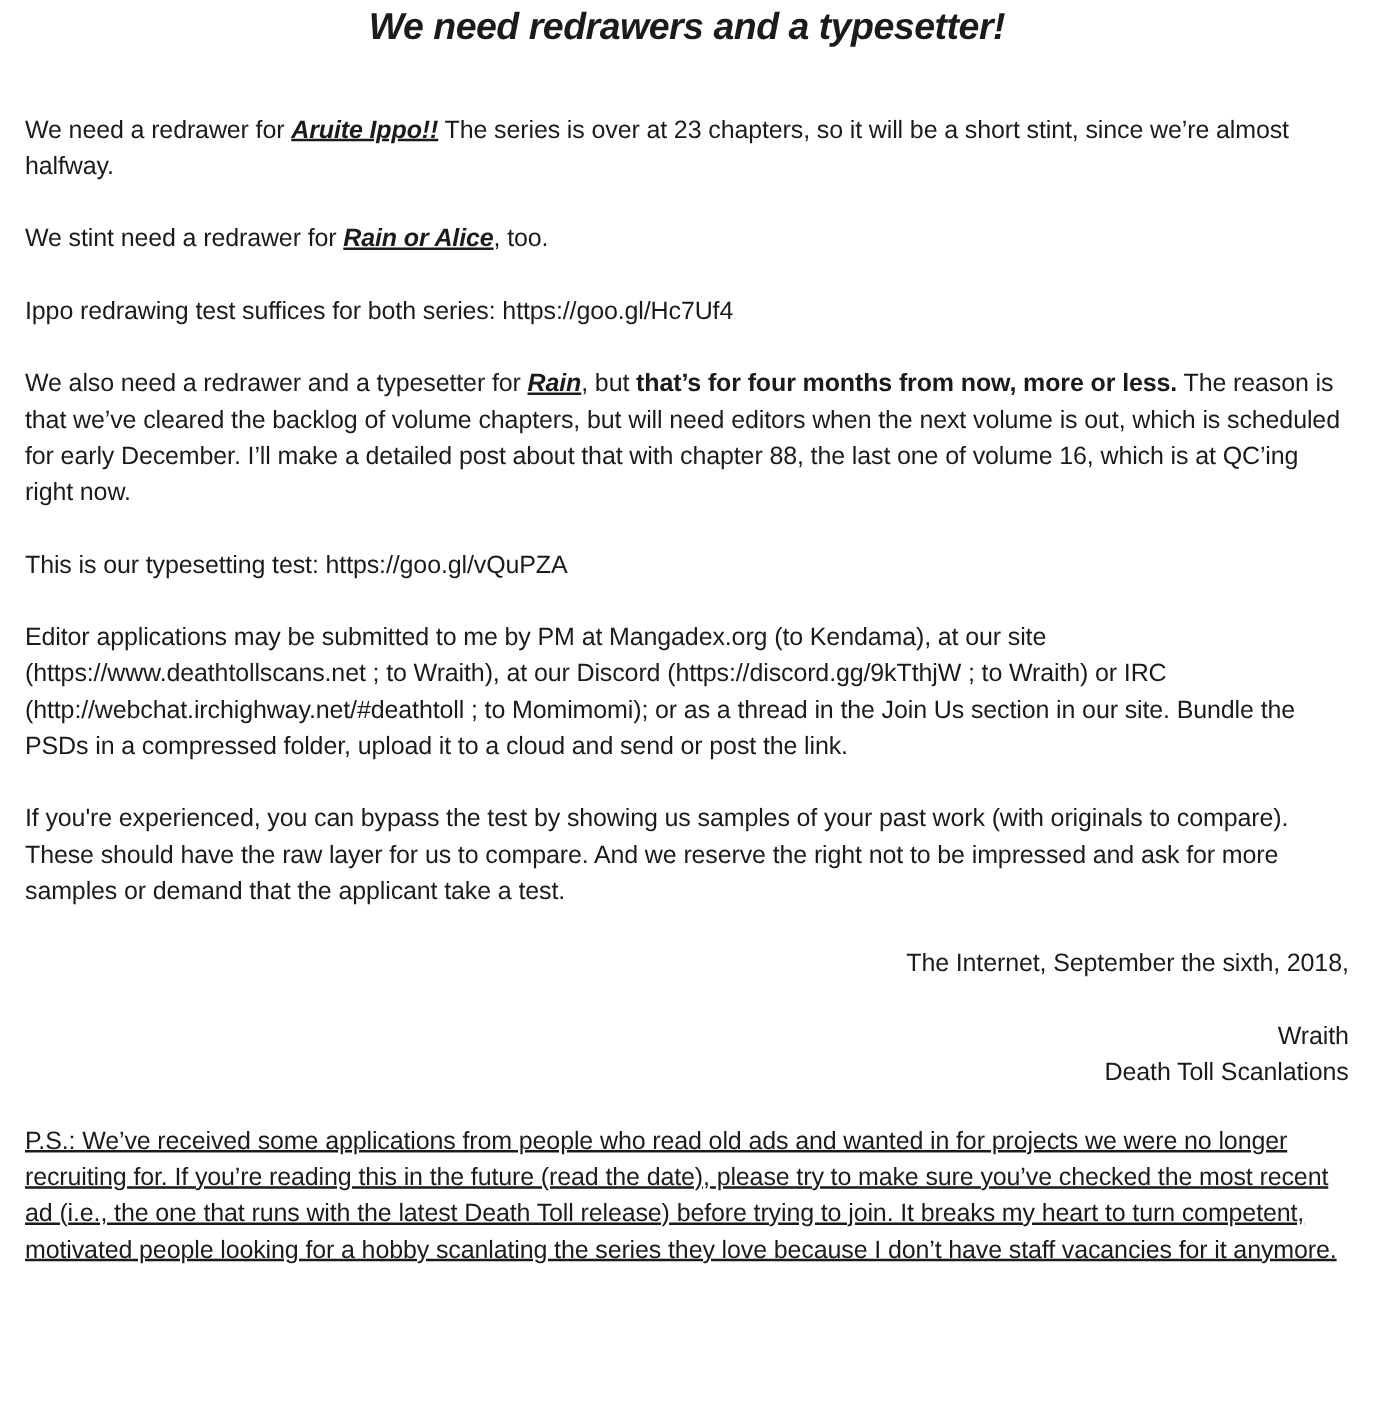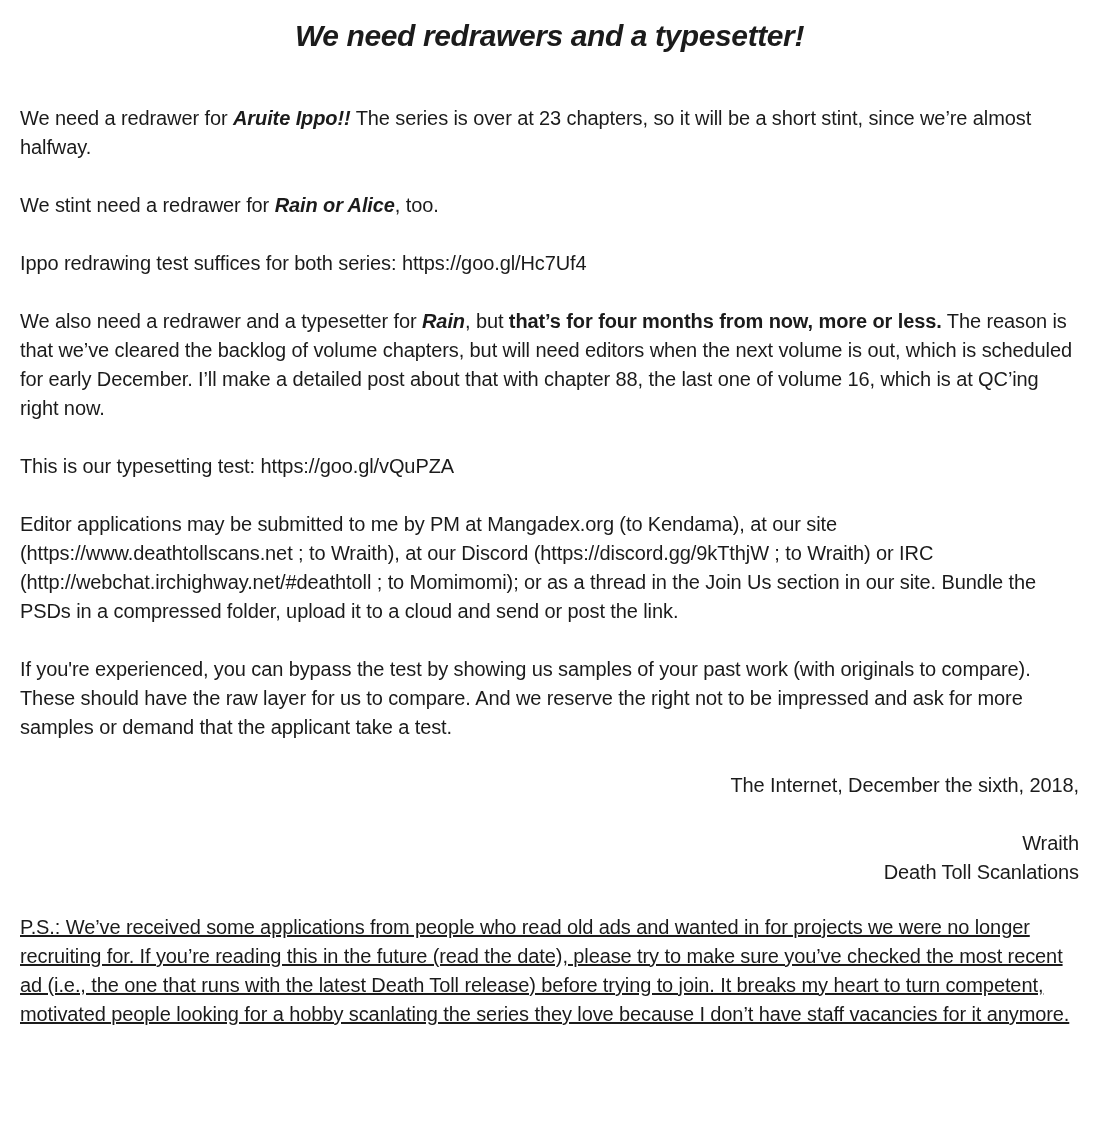--- a/index.html
+++ b/index.html
@@ -4,21 +4,21 @@
 <style>
   html, body {
     margin: 0;
     padding: 0;
     background: #ffffff;
   }
   .page {
     width: 1103px;
     min-height: 1123px;
     box-sizing: border-box;
-    padding: 16px 24px 14px 20px;
+    padding: 2px 24px 14px 20px;
     background: #ffffff;
     color: #1b1b1b;
     font-family: "Liberation Sans", sans-serif;
     font-size: 20px;
     line-height: 29px;
     letter-spacing: -0.1px;
   }
   .title {
     text-align: center;
     font-size: 30px;
@@ -27,20 +27,21 @@
     font-style: italic;
     letter-spacing: -0.4px;
     margin: 0 0 48px 0;
   }
   .para {
     margin: 0 0 29px 0;
   }
   .bi {
     font-weight: 700;
     font-style: italic;
+    text-decoration: underline;
   }
   .b {
     font-weight: 700;
   }
   .signoff {
     text-align: right;
     margin: 0 0 26px 0;
   }
   .dateline {
     margin: 0 0 29px 0;
@@ -69,20 +70,20 @@
   <p class="para"><span>We also need a redrawer and a typesetter for </span><span class="bi">Rain</span><span>, but </span><span class="b">that’s for four months from now, more or less.</span><span> The reason is that we’ve cleared the backlog of volume chapters, but will need editors when the next volume is out, which is scheduled for early December. I’ll make a detailed post about that with chapter 88, the last one of volume 16, which is at QC’ing right now.</span></p>
 
   <p class="para"><span>This is our typesetting test: https://goo.gl/vQuPZA</span></p>
 
 
   <p class="para"><span>Editor applications may be submitted to me by PM at Mangadex.org (to Kendama), at our site (https://www.deathtollscans.net ; to Wraith), at our Discord (https://discord.gg/9kTthjW ; to Wraith) or IRC (http://webchat.irchighway.net/#deathtoll ; to Momimomi); or as a thread in the Join Us section in our site. Bundle the PSDs in a compressed folder, upload it to a cloud and send or post the link.</span></p>
 
   <p class="para"><span>If you're experienced, you can bypass the test by showing us samples of your past work (with originals to compare). These should have the raw layer for us to compare. And we reserve the right not to be impressed and ask for more samples or demand that the applicant take a test.</span></p>
 
   <div class="signoff">
-    <p class="dateline">The Internet, December the sixth, 2018,</p>
+    <p class="dateline">The Internet, September the sixth, 2018,</p>
     <p class="sig-line">Wraith</p>
     <p class="sig-line">Death Toll Scanlations</p>
   </div>
 
   <p class="postscript">P.S.: We’ve received some applications from people who read old ads and wanted in for projects we were no longer recruiting for. If you’re reading this in the future (read the date), please try to make sure you’ve checked the most recent ad (i.e., the one that runs with the latest Death Toll release) before trying to join. It breaks my heart to turn competent, motivated people looking for a hobby scanlating the series they love because I don’t have staff vacancies for it anymore.</p>
 
 </main>
 
 </body></html>

